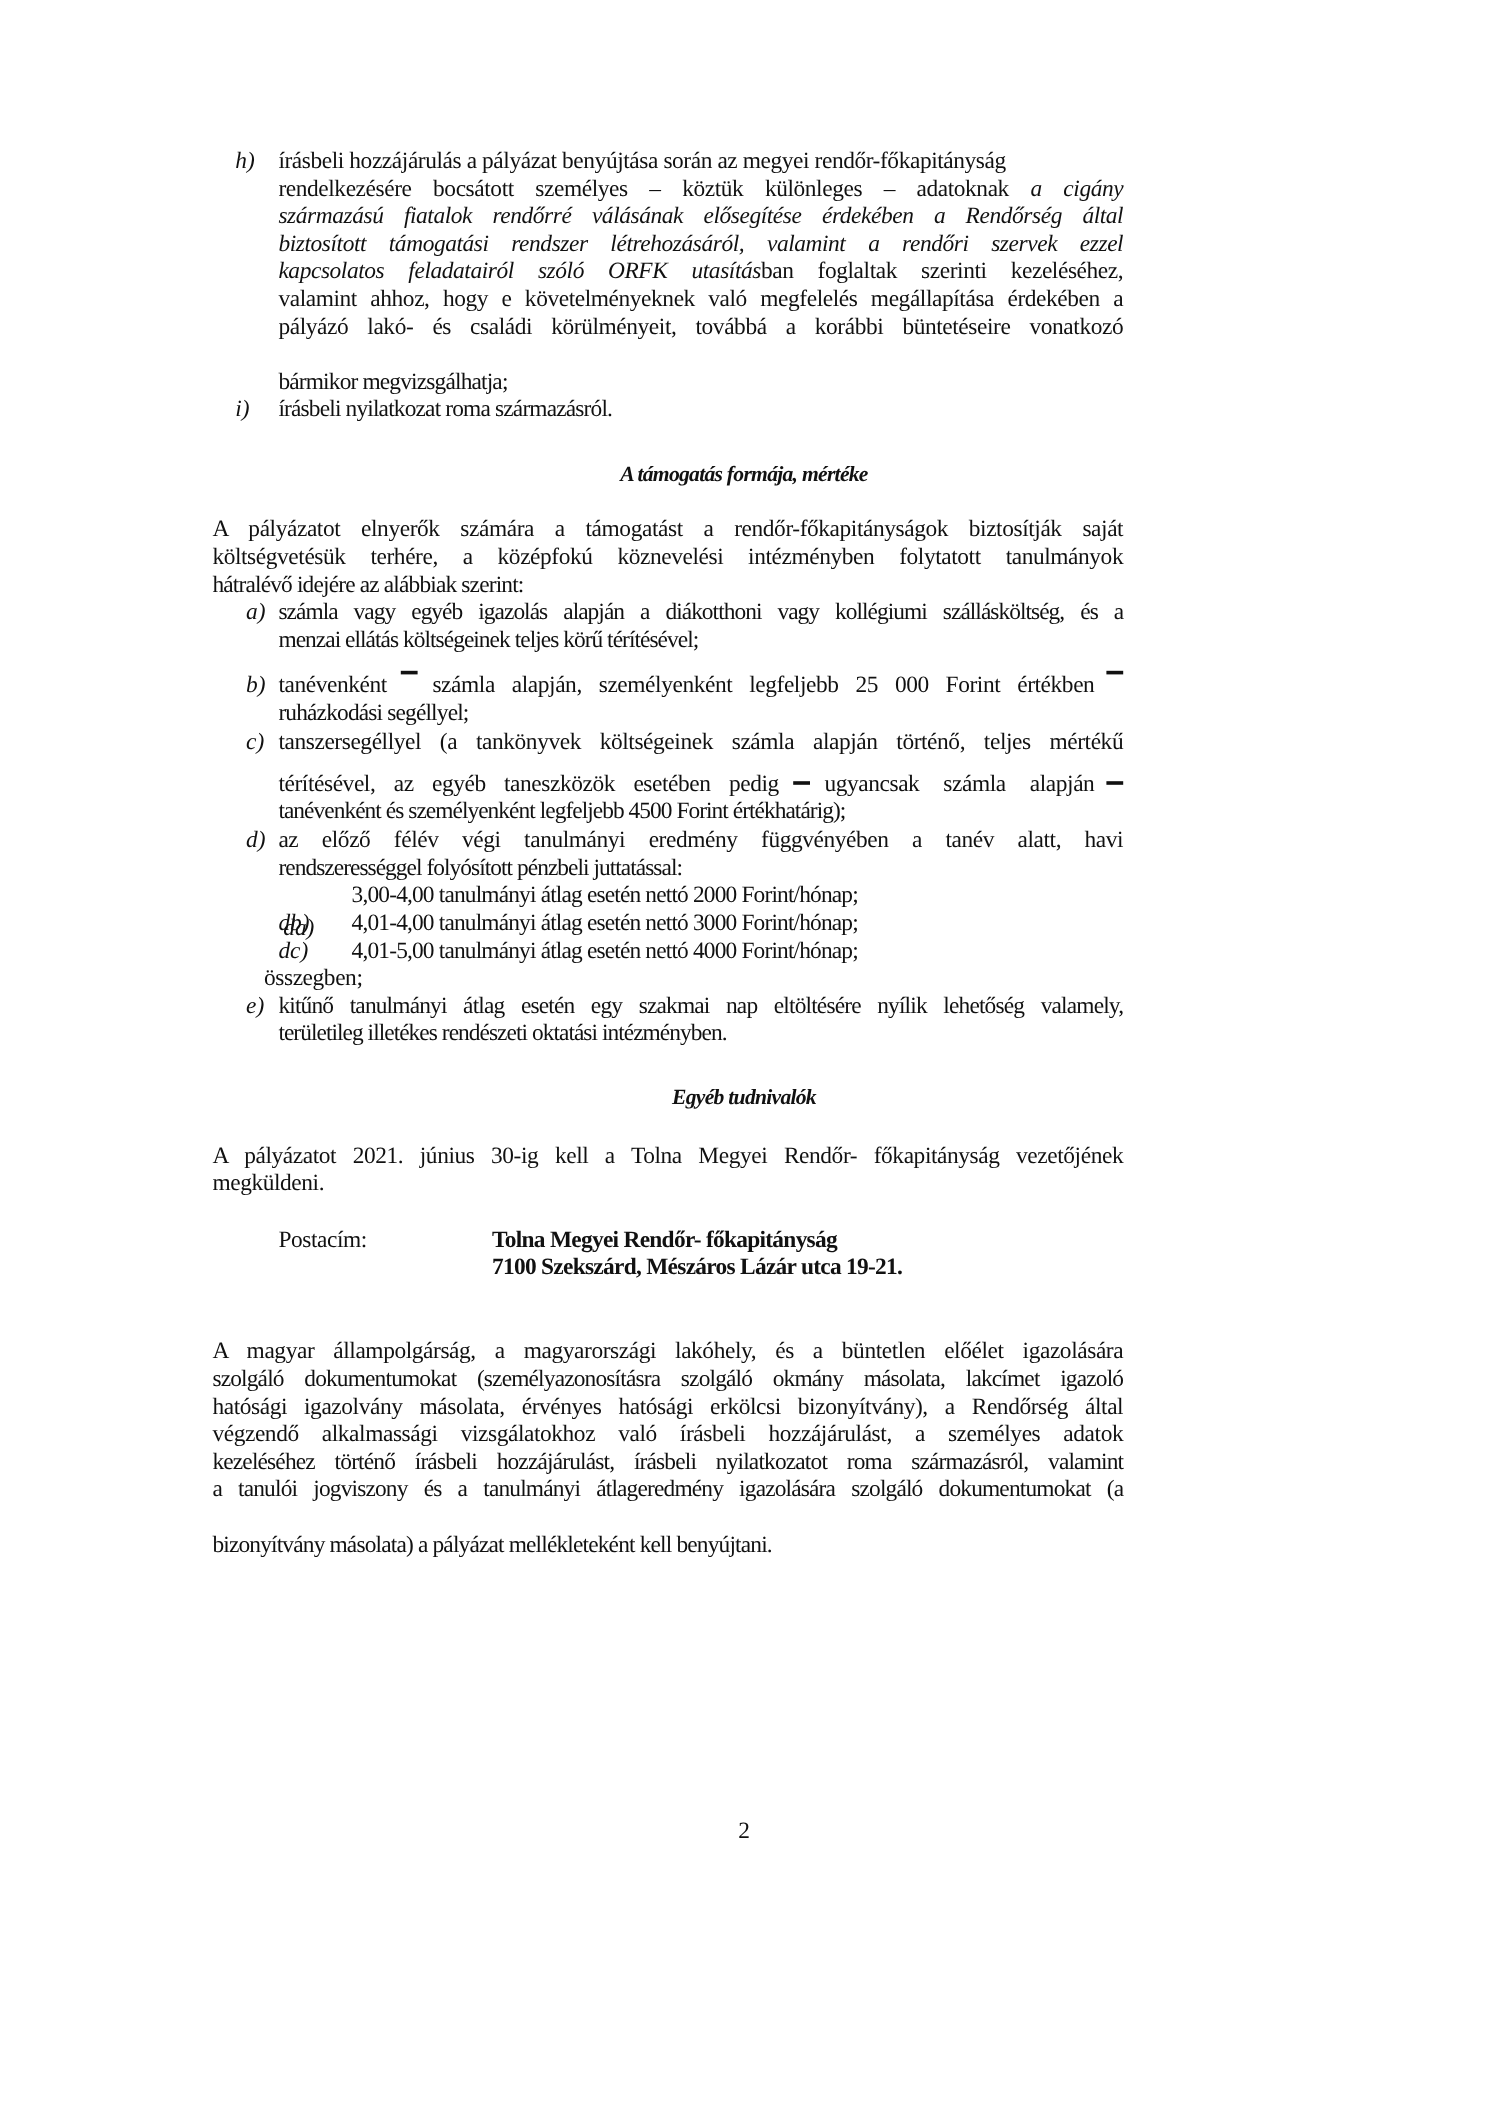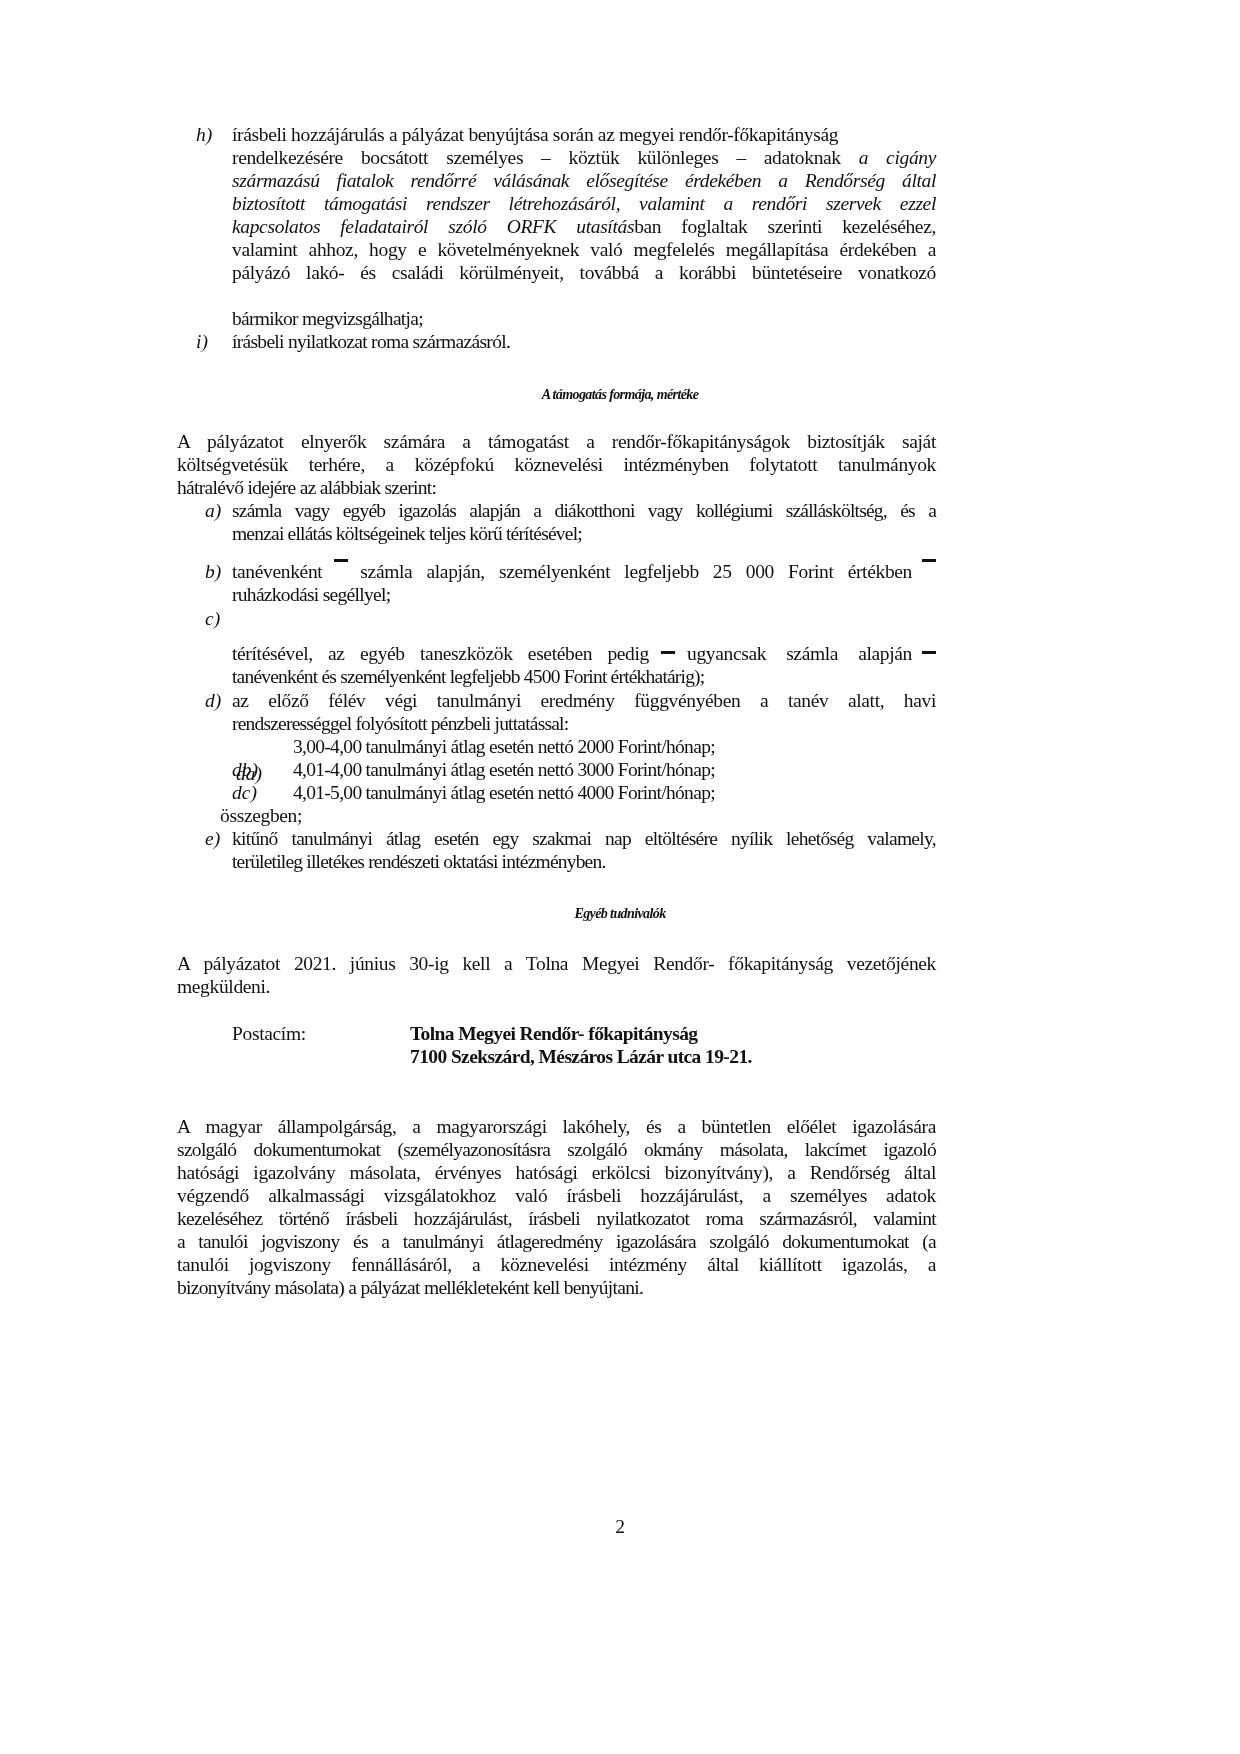--- a/index.html
+++ b/index.html
@@ -4,21 +4,21 @@
 <style>
   html, body { margin: 0; padding: 0; background: #ffffff; }
   body { width: 1240px; height: 1754px; position: relative; overflow: hidden;
          font-family: "Liberation Serif", "DejaVu Serif", serif; color: #111111; }
   .page { position: absolute; left: 0; top: 0; width: 1240px; height: 1754px; }
   .line { position: absolute; font-size: 19.5px; line-height: 22.7px; white-space: nowrap; letter-spacing: -0.35px; }
   .just { display: flex; justify-content: space-between; white-space: nowrap; }
   .it { font-style: italic; }
   .bd { font-weight: bold; }
   .label { position: absolute; font-style: italic; font-size: 19.5px; line-height: 22.7px; }
-  .heading { position: absolute; left: 0; width: 1240px; text-align: center; font-weight: bold; font-style: italic; font-size: 14px; line-height: 22.7px; letter-spacing: -0.6px; box-sizing: border-box; }
+  .heading { position: absolute; left: 0; width: 1240px; text-align: center; font-weight: bold; font-style: italic; font-size: 18px; line-height: 22.7px; letter-spacing: -0.6px; box-sizing: border-box; }
   .dash { display: inline-block; width: 14px; height: 3px; background: #111; vertical-align: middle; margin: 0 4px; position: relative; top: -2px; }
   .pagenum { position: absolute; left: 0; width: 1240px; text-align: center; font-size: 19.5px; top: 1516px; }
 </style>
 </head>
 <body>
 
 <div class="page">
 
   <div class="label" style="left:196px; top:124px;">h)</div>
   <div class="line just" style="left:232px; top:124px; width:704px;align-items:center;">
@@ -48,20 +48,21 @@
   <div class="label" style="left:205px; top:561px;">b)</div>
   <div class="line" style="left:232px; top:561px; width:704px; display:flex; align-items:flex-start;">
     <span>tanévenként</span>
     <span class="dash" style="margin:0 12px;"></span>
     <span style="flex:1; text-align:justify; text-align-last:justify;">számla alapján, személyenként legfeljebb 25 000 Forint értékben</span>
     <span class="dash" style="margin-left:10px; margin-right:0;"></span>
   </div>
   <div class="line" style="left:232px; top:584px; letter-spacing:-0.7px;">ruházkodási segéllyel;</div>
 
   <div class="label" style="left:205px; top:608px;">c)</div>
+  <div class="line" style="left:232px; top:608px; width:704px; text-align:justify; text-align-last:justify;">tanszersegéllyel (a tankönyvek költségeinek számla alapján történő, teljes mértékű</div>
   <div class="line" style="left:232px; top:643px; width:704px; display:flex; align-items:center;">
     <span style="flex:1; text-align:justify; text-align-last:justify;">térítésével, az egyéb taneszközök esetében pedig</span>
     <span class="dash" style="margin:0 12px;"></span>
     <span style="flex:0 0 auto; width:225px; text-align:justify; text-align-last:justify;">ugyancsak számla alapján</span>
     <span class="dash" style="margin-left:10px; margin-right:0;"></span>
   </div>
   <div class="line" style="left:232px; top:666px; letter-spacing:-0.8px;">tanévenként és személyenként legfeljebb 4500 Forint értékhatárig);</div>
 
   <div class="label" style="left:205px; top:690px;">d)</div>
   <div class="line" style="left:232px; top:690px; width:704px; text-align:justify; text-align-last:justify;">az előző félév végi tanulmányi eredmény függvényében a tanév alatt, havi</div>
@@ -87,17 +88,16 @@
   <div class="line" style="left:232px; top:1023px;">Postacím:</div>
   <div class="line bd" style="left:410px; top:1023px; letter-spacing:-0.6px;">Tolna Megyei Rendőr- főkapitányság</div>
   <div class="line bd" style="left:410px; top:1046px; letter-spacing:-0.6px;">7100 Szekszárd, Mészáros Lázár utca 19-21.</div>
 
   <div class="line" style="left:177px; top:1116px; width:759px; text-align:justify; text-align-last:justify;">A magyar állampolgárság, a magyarországi lakóhely, és a büntetlen előélet igazolására</div>
   <div class="line" style="left:177px; top:1139px; width:759px; text-align:justify; text-align-last:justify; letter-spacing:-0.7px;">szolgáló dokumentumokat (személyazonosításra szolgáló okmány másolata, lakcímet igazoló</div>
   <div class="line" style="left:177px; top:1162px; width:759px; text-align:justify; text-align-last:justify;">hatósági igazolvány másolata, érvényes hatósági erkölcsi bizonyítvány), a Rendőrség által</div>
   <div class="line" style="left:177px; top:1185px; width:759px; text-align:justify; text-align-last:justify;">végzendő alkalmassági vizsgálatokhoz való írásbeli hozzájárulást, a személyes adatok</div>
   <div class="line" style="left:177px; top:1208px; width:759px; text-align:justify; text-align-last:justify; letter-spacing:-0.7px;">kezeléséhez történő írásbeli hozzájárulást, írásbeli nyilatkozatot roma származásról, valamint</div>
   <div class="line" style="left:177px; top:1231px; width:759px; text-align:justify; text-align-last:justify; letter-spacing:-0.7px;">a tanulói jogviszony és a tanulmányi átlageredmény igazolására szolgáló dokumentumokat (a</div>
-  <div class="line" style="left:177px; top:1254px; width:759px; text-align:justify; text-align-last:justify;">tanulói jogviszony fennállásáról, a köznevelési intézmény által kiállított igazolás, a</div>
   <div class="line" style="left:177px; top:1277px; letter-spacing:-0.7px;">bizonyítvány másolata) a pályázat mellékleteként kell benyújtani.</div>
 
   <div class="pagenum">2</div>
 </div>
 
 </body></html>

